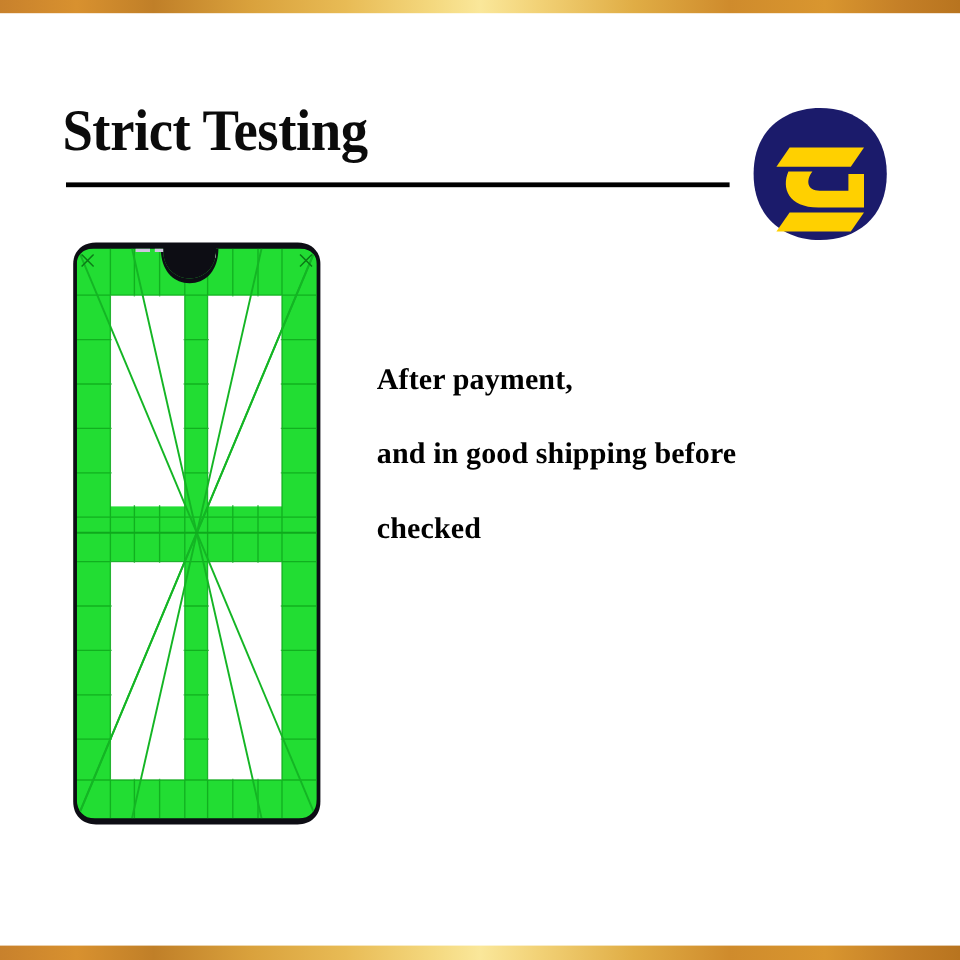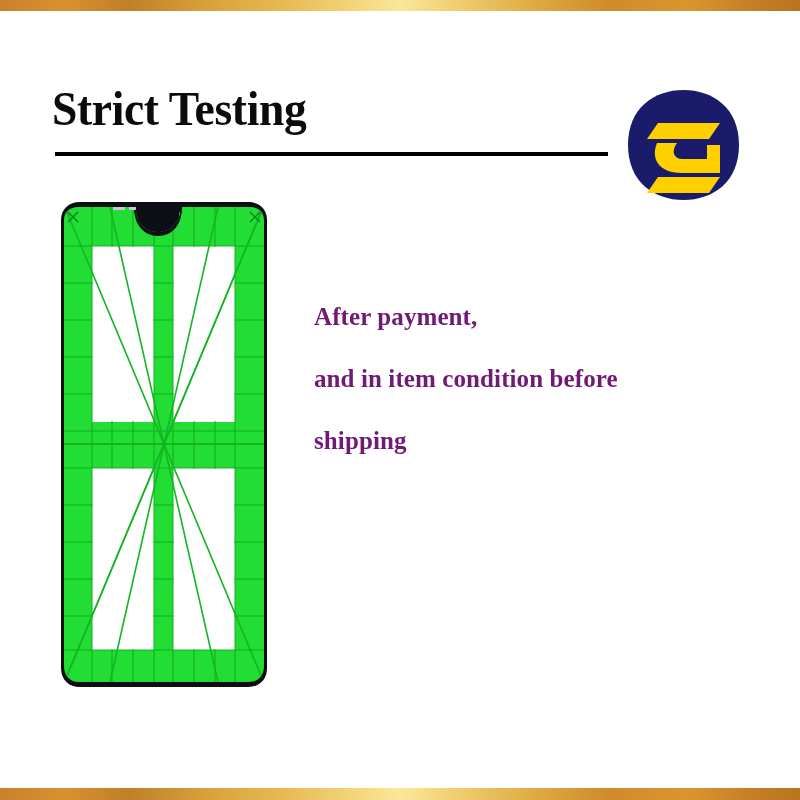--- a/index.html
+++ b/index.html
@@ -77,21 +77,21 @@
   .body-copy {
     position: absolute;
     left: 314px;
     top: 286px;
     width: 430px;
   }
   .body-line {
     font-family: "Liberation Serif", serif;
     font-weight: bold;
     font-size: 25px;
-    color: #701a75;
+    color: #000000;
     line-height: 62px;
     white-space: nowrap;
     letter-spacing: 0.1px;
   }
 
   
   .phone-figure {
     position: absolute;
     left: 50px;
     top: 198px;
@@ -186,17 +186,17 @@
       <circle cx="110" cy="24" r="7" fill="#ffffff"></circle>
       <circle cx="127" cy="15" r="3" fill="#ffffff"></circle>
       <rect x="63" y="7" width="12" height="5" fill="#cfc4e0"></rect>
       <rect x="79" y="7" width="10" height="5" fill="#cfc4e0"></rect>
     </g>
   </svg>
 </div>
 
 <div class="body-copy">
   <div class="body-line">After payment,</div>
-  <div class="body-line">and in item condition before</div>
-  <div class="body-line">shipping</div>
+  <div class="body-line">and in good shipping before</div>
+  <div class="body-line">checked</div>
 </div>
 
 <div class="gold-bar gold-bottom"></div>
 
 </body></html>

